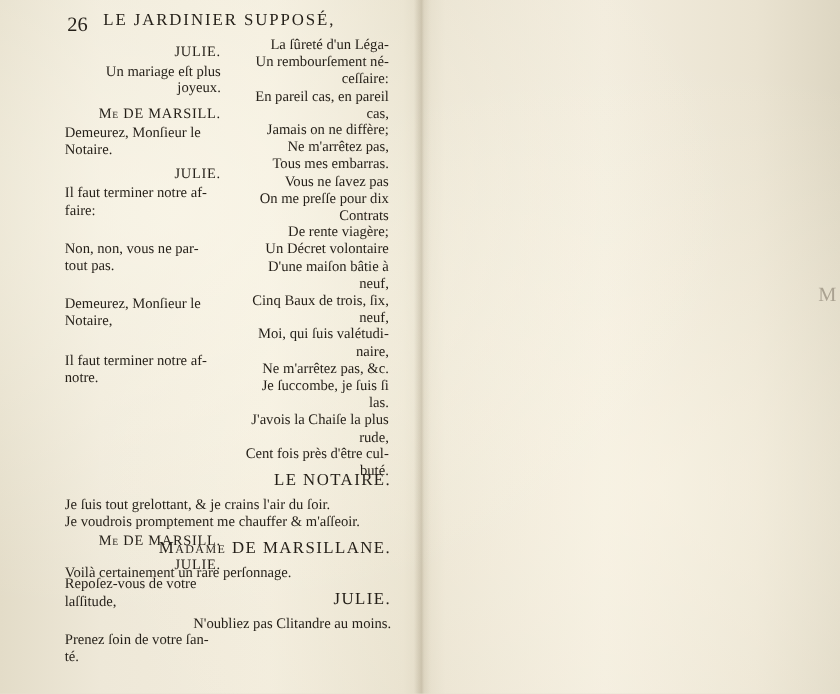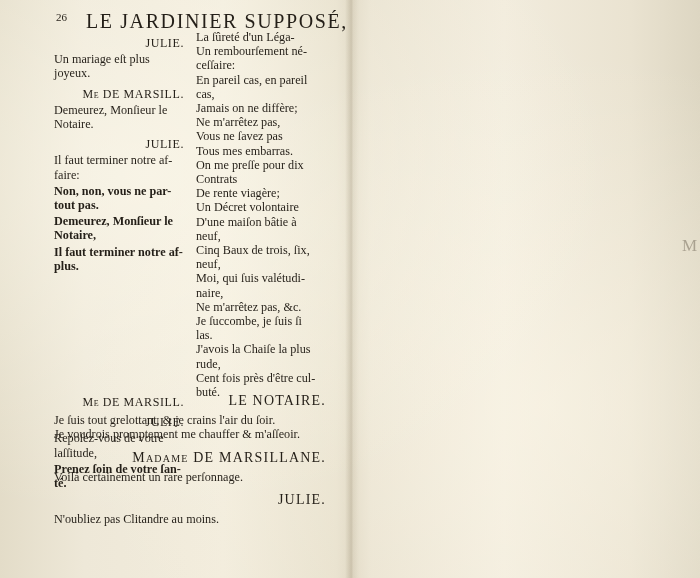--- a/index.html
+++ b/index.html
@@ -37,29 +37,29 @@
     position: absolute;
     top: 0;
     height: 578px;
   }
   #leaf-left { left: 0; width: 350px; }
   #leaf-right { left: 350px; width: 350px; }
 
   .hdr {
     position: absolute;
     top: 10px;
-    font-size: 20px;
+    font-size: 14px;
     letter-spacing: 1.2px;
     white-space: nowrap;
   }
   .hdr-title {
     font-variant: small-caps;
     letter-spacing: 1.6px;
   }
-  #hdr-left-num { left: 56px; top: 11px; font-size: 11px; letter-spacing: 0; }
+  #hdr-left-num { left: 56px; top: 11px; font-size: 17px; letter-spacing: 0; }
   #hdr-left-title { left: 86px; }
 
   .col {
     position: absolute;
     font-size: 12.2px;
     line-height: 14.2px;
   }
   #col-a { left: 54px; top: 30px; width: 130px; }
   #col-b { left: 196px; top: 30px; width: 128px; }
   #col-left-wide { left: 54px; top: 388px; width: 272px; }
@@ -69,31 +69,31 @@
     font-variant: small-caps;
     letter-spacing: 0.9px;
     margin: 6px 0 2px 0;
     font-size: 12.6px;
     white-space: nowrap;
   }
   .speaker.sm { font-size: 12px; letter-spacing: 0.6px; }
   .speaker.big { font-size: 14px; letter-spacing: 1.2px; }
 
   .line { display: block; }
-  .ctr { text-align: left; }
+  .ctr { text-align: right; }
   .edge-mark {
     position: absolute;
     right: 2px;
     top: 236px;
     font-size: 17px;
     color: rgba(60,50,35,0.35);
     font-variant: small-caps;
     letter-spacing: 1px;
   }
-  .tight { margin-top: 2px; font-weight: bold; }
+  .tight { margin-top: 18px; }
   .gap-sm { margin-top: 5px; }
   .gap-md { margin-top: 9px; }
 </style>
 </head>
 <body>
 
 <div id="page">
 
   <div id="gutter"></div>
 
@@ -120,21 +120,21 @@
       <div class="tight">
         <span class="line">Non, non, vous ne par-</span>
         <span class="line">tout pas.</span>
       </div>
       <div class="tight">
         <span class="line">Demeurez, Monſieur le</span>
         <span class="line">Notaire,</span>
       </div>
       <div class="tight">
         <span class="line">Il faut terminer notre af-</span>
-        <span class="line">plus.</span>
+        <span class="line">notre.</span>
       </div>
       <div style="height:116px"></div>
       <div class="speaker sm">Me DE MARSILL.</div>
       <div class="speaker sm">JULIE.</div>
       <div>
         <span class="line">Repoſez-vous de votre</span>
         <span class="line">laſſitude,</span>
       </div>
       <div class="tight">
         <span class="line">Prenez ſoin de votre ſan-</span>
@@ -149,22 +149,22 @@
       <div class="ctr">
         <span class="line">Un rembourſement né-</span>
         <span class="line">ceſſaire:</span>
       </div>
       <div class="ctr">
         <span class="line">En pareil cas, en pareil</span>
         <span class="line">cas,</span>
       </div>
       <div class="ctr">Jamais on ne diffère;</div>
       <div class="ctr">Ne m'arrêtez pas,</div>
+      <div class="ctr">Tous mes embarras.</div>
       <div class="ctr">Vous ne ſavez pas</div>
-      <div class="ctr">Tous mes embarras.</div>
       <div class="ctr">
         <span class="line">On me preſſe pour dix</span>
         <span class="line">Contrats</span>
       </div>
       <div class="ctr">De rente viagère;</div>
       <div class="ctr">Un Décret volontaire</div>
       <div class="ctr">
         <span class="line">D'une maiſon bâtie à</span>
         <span class="line">neuf,</span>
       </div>

